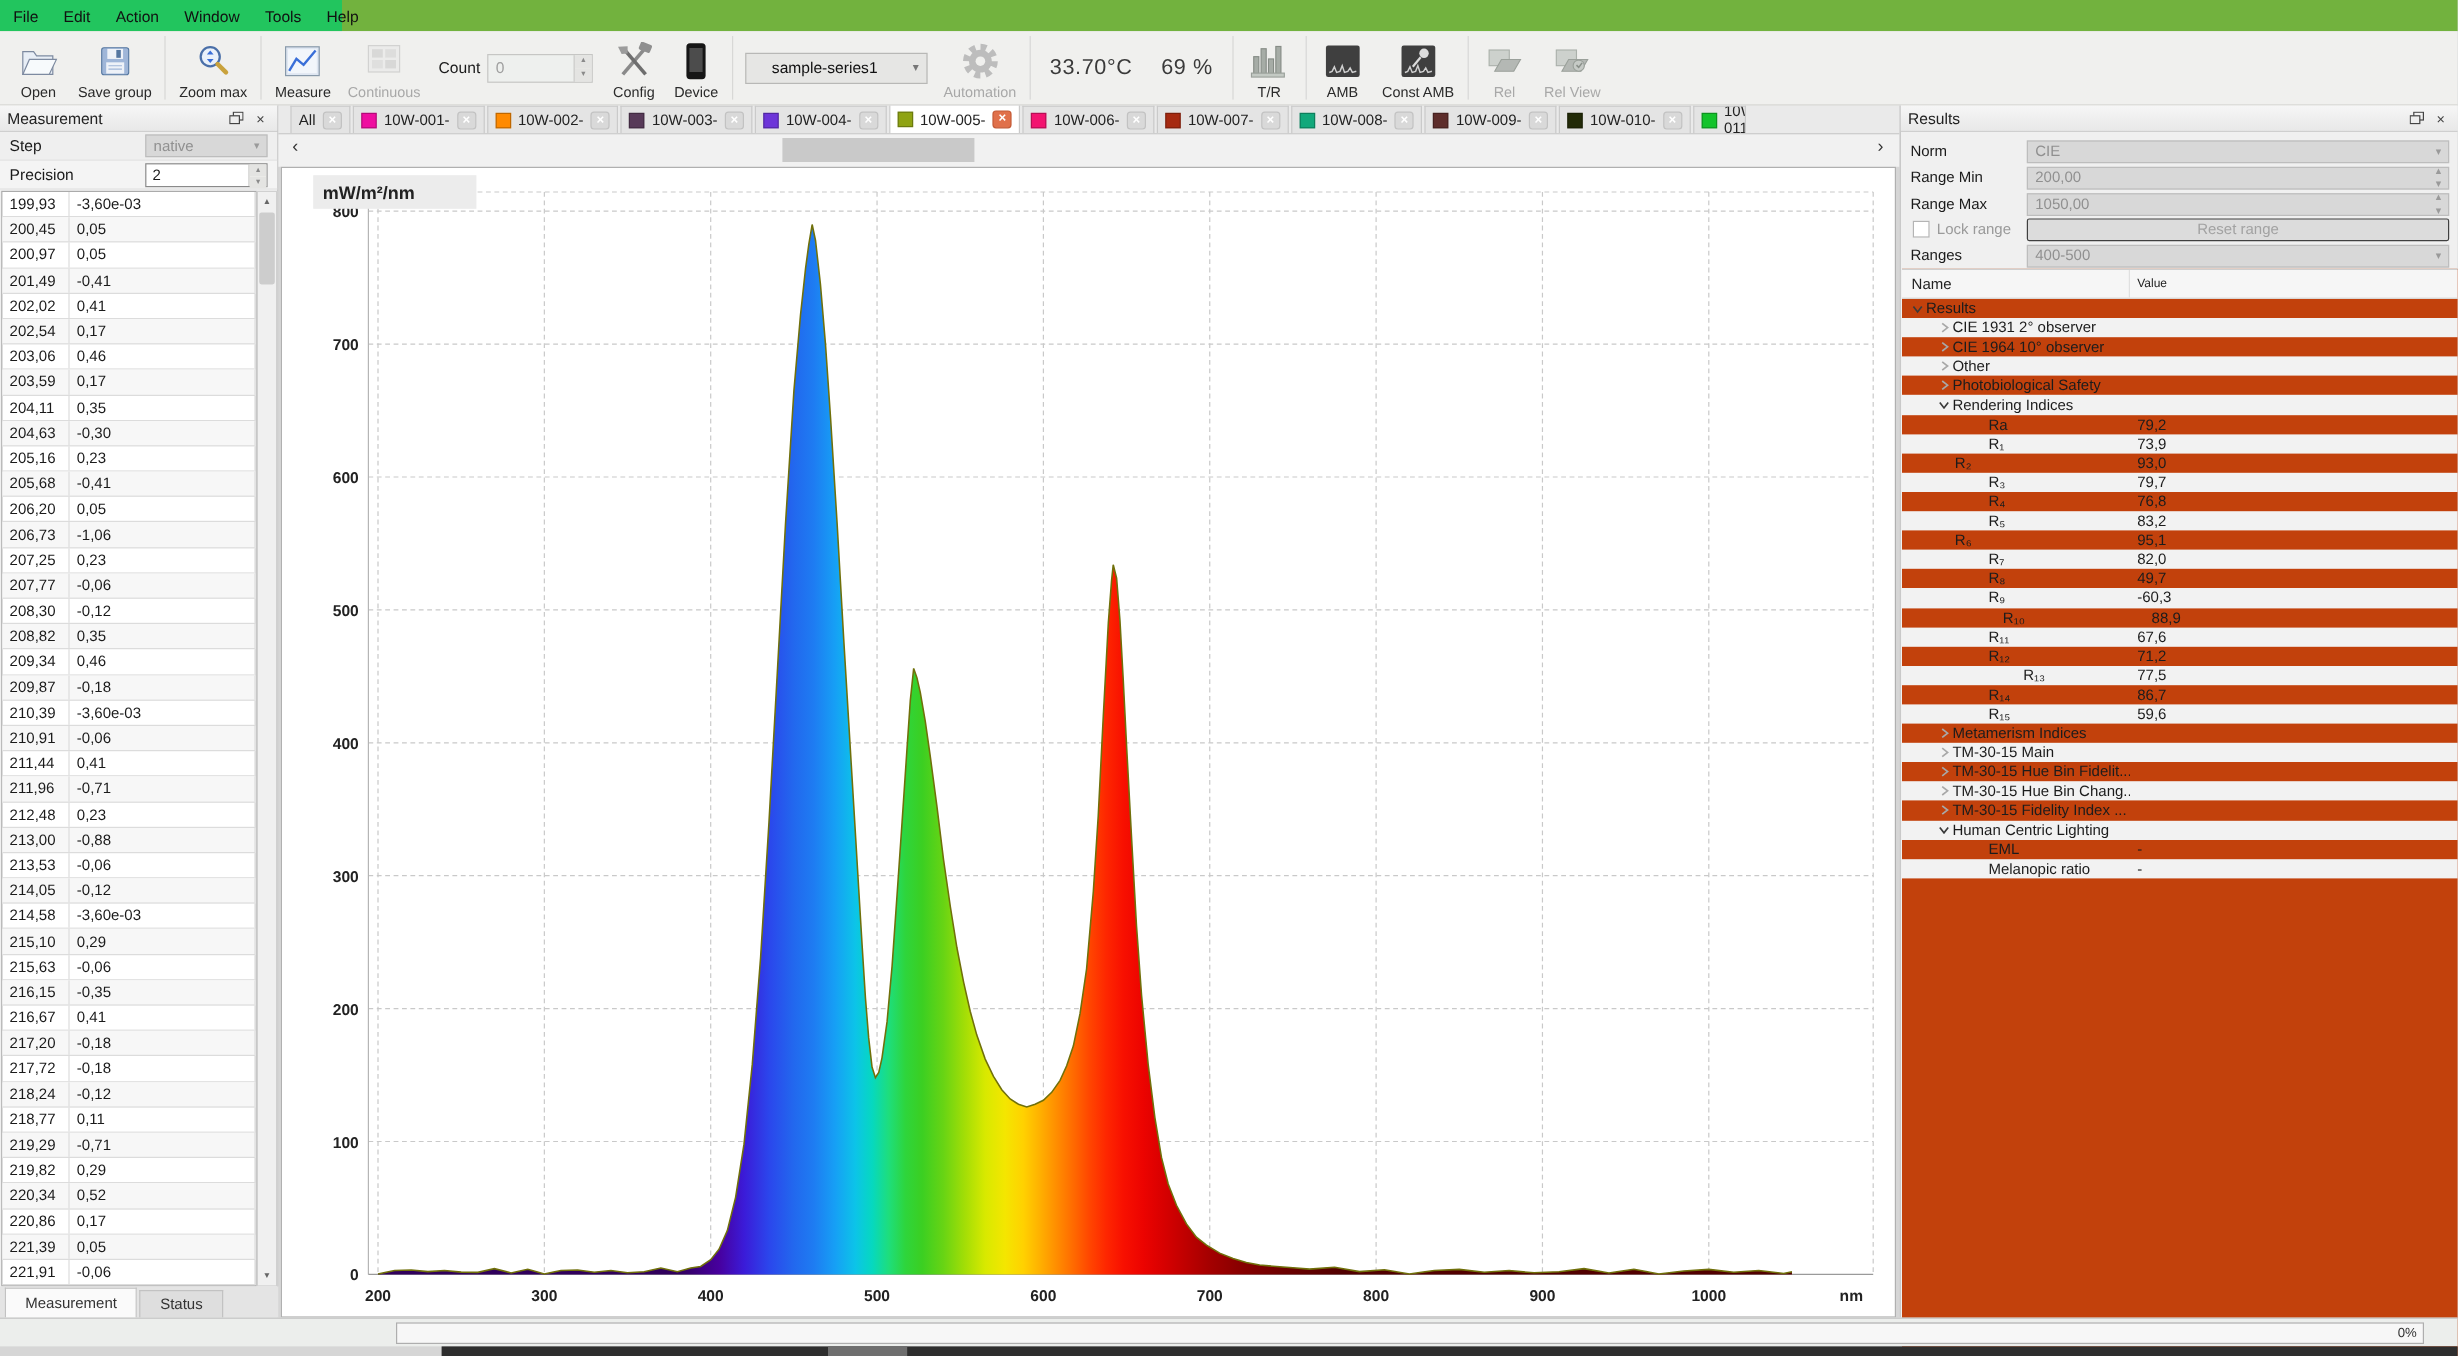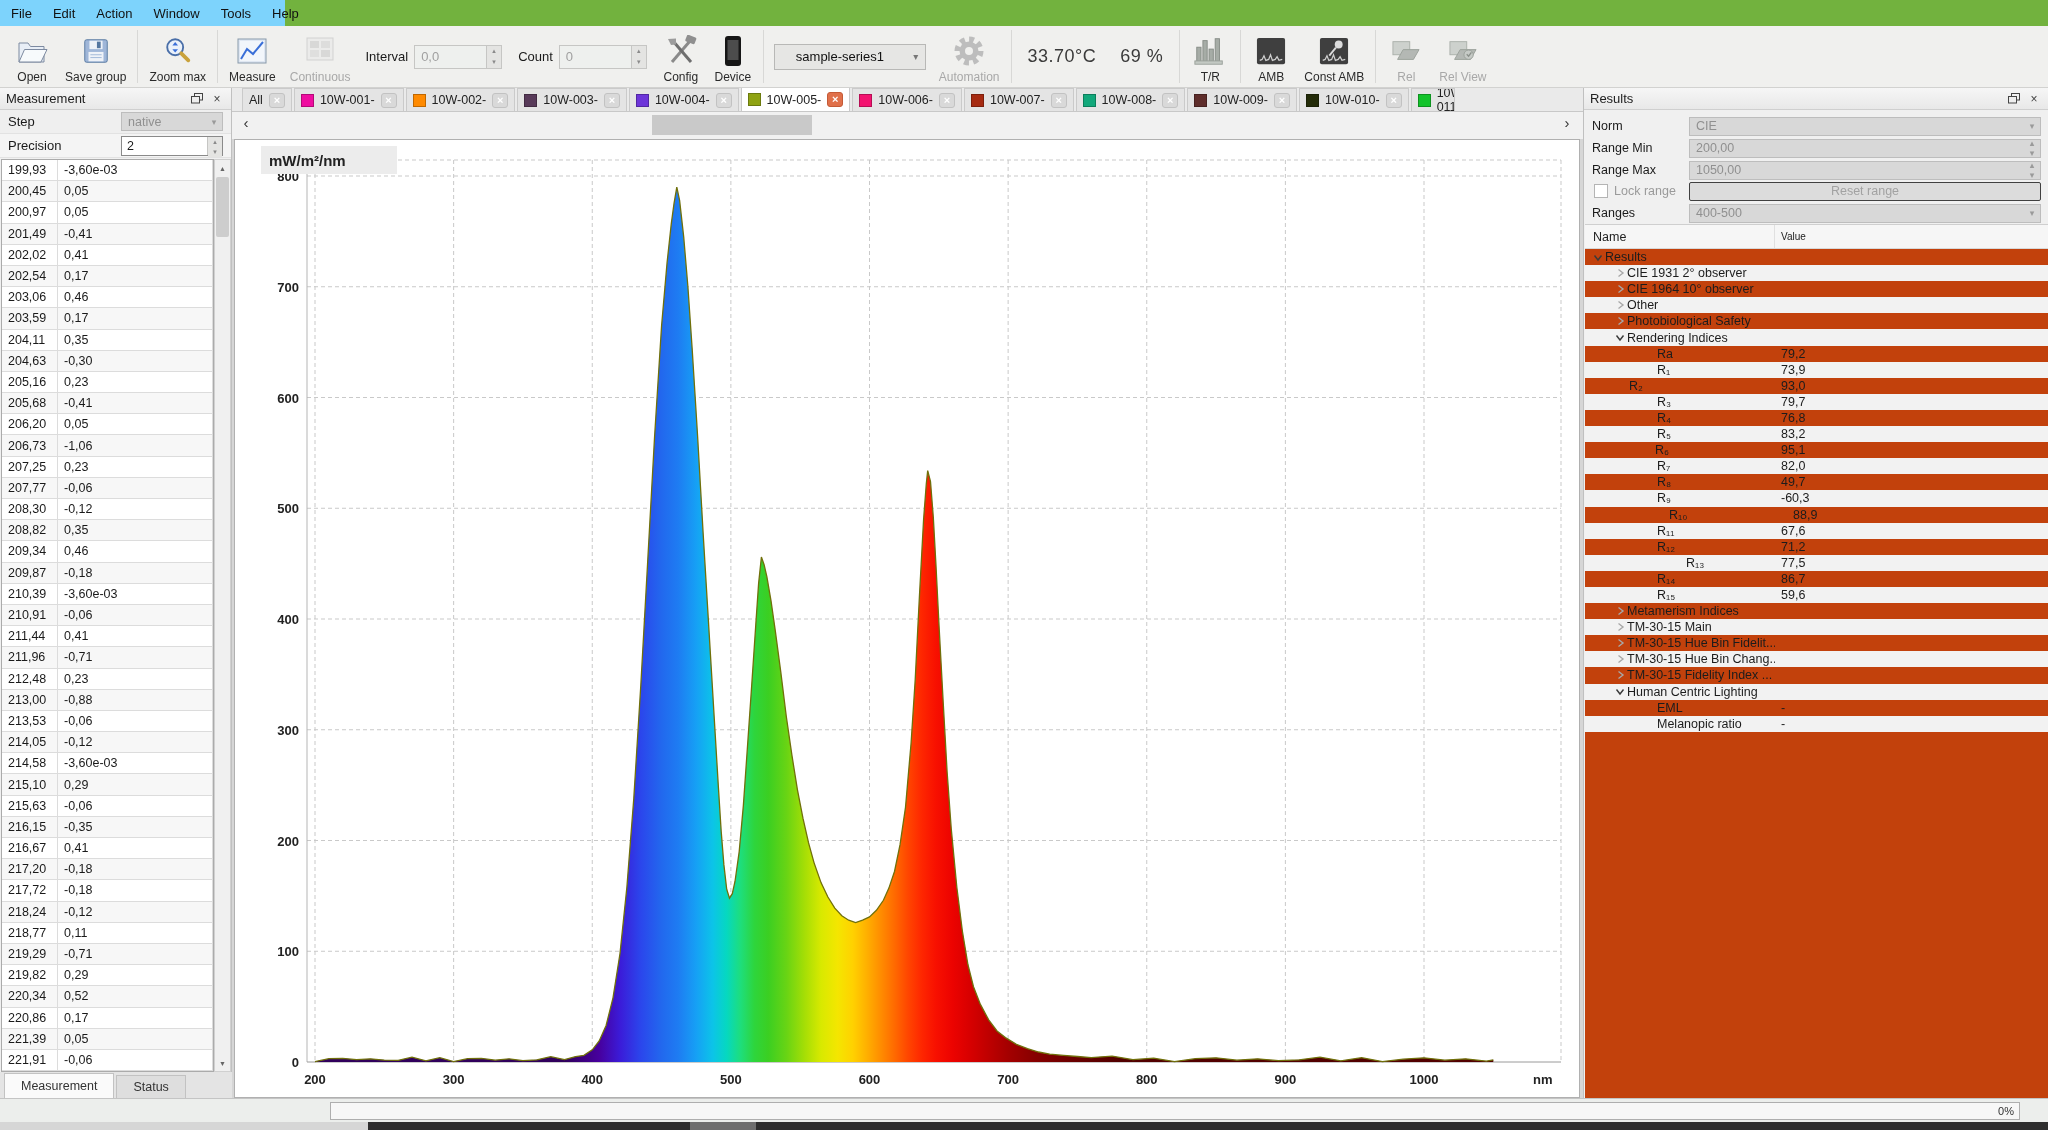--- a/index.html
+++ b/index.html
@@ -2,21 +2,21 @@
 <html><head>
 <meta charset="utf-8">
 <style>
   * { margin:0; padding:0; box-sizing:border-box; }
   html,body { width:2048px; height:1130px; overflow:hidden; background:#d6d6d6;
     font-family:"Liberation Sans","DejaVu Sans",sans-serif; font-size:13px; color:#1a1a1a; }
   .abs { position:absolute; }
 
   
   #titlebar { left:0; top:0; width:2048px; height:26px; background:#72b23e; }
-  #menubar { left:0; top:0; width:285px; height:26px; background:#7dd3fc;
+  #menubar { left:0; top:0; width:285px; height:26px; background:#22c55e;
     display:flex; align-items:center; gap:21px; padding-left:11px; }
   .menu-item { font-size:13px; color:#111; cursor:default; }
 
   
   #toolbar { left:0; top:26px; width:2048px; height:62px; background:#f0f0ee;
     border-bottom:1px solid #d2d2d0; display:flex; align-items:stretch; padding-left:6px; }
   .tbtn { display:flex; flex-direction:column; align-items:center; justify-content:flex-end;
     padding:4px 7px 3px 7px; min-width:52px; }
   .tbtn .ticon { height:34px; display:flex; align-items:center; justify-content:center; }
   .tbtn .tlabel { font-size:12px; color:#2a2a2a; white-space:nowrap; margin-top:2px; }
@@ -178,30 +178,20 @@
     <span class="ticon">
       <svg width="32" height="30" viewBox="0 0 32 30" opacity="0.5">
           <rect x="3" y="2" width="26" height="22" fill="#e7e7e7" stroke="#b5b5b5"></rect>
           <rect x="6" y="5" width="9" height="7" fill="#c2c2c2"></rect>
           <rect x="17" y="5" width="9" height="7" fill="#cccccc"></rect>
           <rect x="6" y="14" width="9" height="7" fill="#cfcfcf"></rect>
           <rect x="17" y="14" width="9" height="7" fill="#c2c2c2"></rect>
         </svg>
     </span>
     <span class="tlabel">Continuous</span>
-  </div>
-  <div class="tfield">
-    <span class="flabel">Interval</span>
-    <span class="spinbox">
-      <span class="spinval">0,0</span>
-      <span class="spinctl">
-        <span>▴</span>
-        <span>▾</span>
-      </span>
-    </span>
   </div>
   <div class="tfield">
     <span class="flabel">Count</span>
     <span class="spinbox">
       <span class="spinval">0</span>
       <span class="spinctl">
         <span>▴</span>
         <span>▾</span>
       </span>
     </span>
@@ -817,21 +807,21 @@
           <span class="tval">76,8</span>
         </div>
         <div class="trow odd">
           <span class="tname" style="padding-left: 50px;">
             <span class="chev" style="width: 22px; flex: 0 0 22px;"></span>
             <span>R₅</span>
           </span>
           <span class="tval">83,2</span>
         </div>
         <div class="trow">
-          <span class="tname" style="padding-left: 48px;">
+          <span class="tname" style="padding-left: 22px;">
             <span class="chev" style="width: 22px; flex: 0 0 22px;"></span>
             <span>R₆</span>
           </span>
           <span class="tval">95,1</span>
         </div>
         <div class="trow odd">
           <span class="tname" style="padding-left: 50px;">
             <span class="chev" style="width: 22px; flex: 0 0 22px;"></span>
             <span>R₇</span>
           </span>

